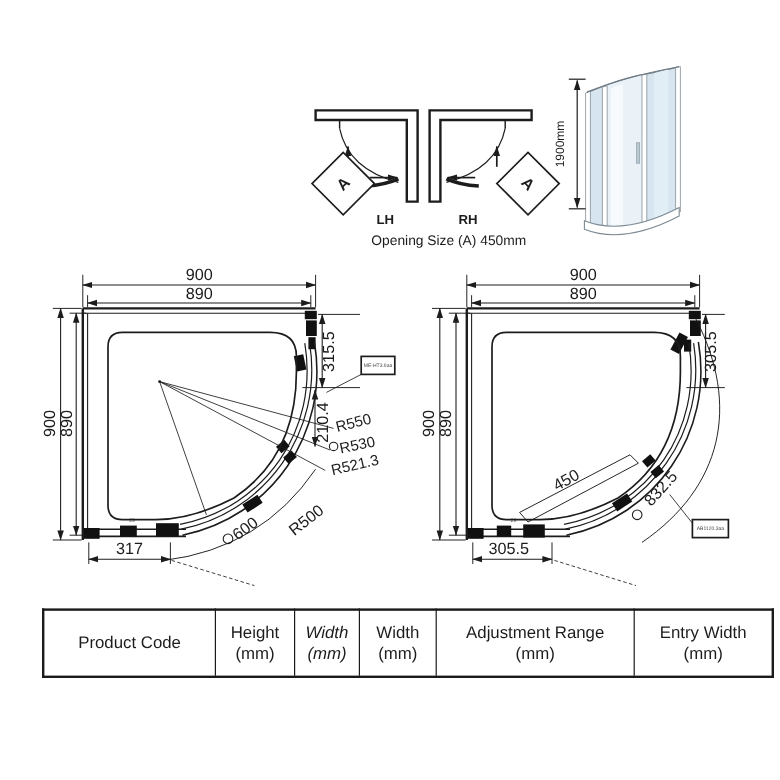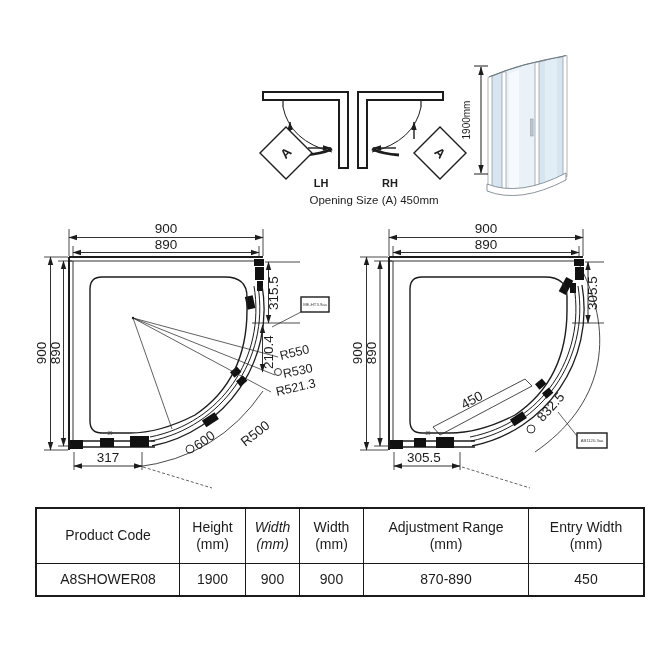--- a/index.html
+++ b/index.html
@@ -259,25 +259,17 @@
         </td>
       <td class="c4">
           <div>Adjustment Range</div>
           <div>(mm)</div>
         </td>
       <td class="c5">
           <div>Entry Width</div>
           <div>(mm)</div>
         </td>
     </tr>
-    <tr class="drow">
-      <td>A8SHOWER08</td>
-      <td>1900</td>
-      <td>900</td>
-      <td>900</td>
-      <td>870-890</td>
-      <td>450</td>
-    </tr>
   </tbody>
 </table>
 
 
 
 
 </body></html>

